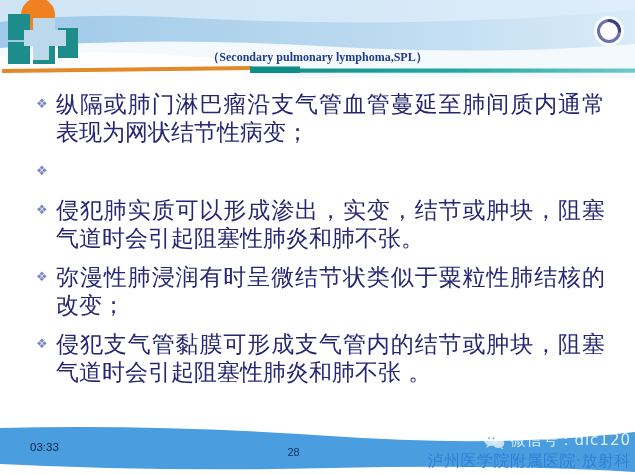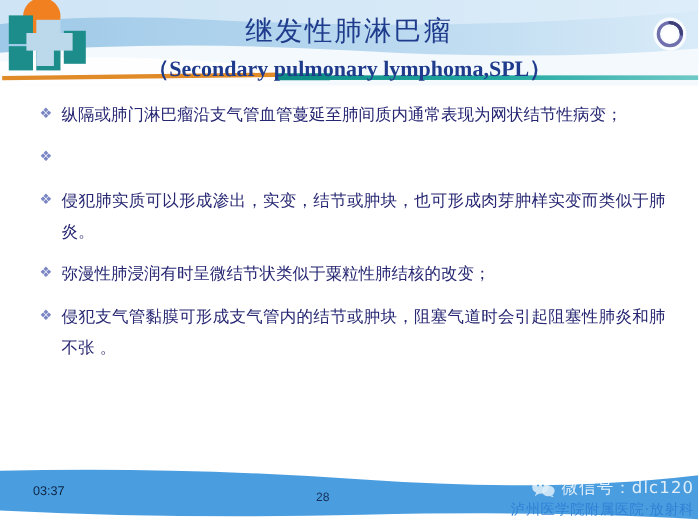--- a/index.html
+++ b/index.html
@@ -46,21 +46,21 @@
     white-space: nowrap;
   }
   .header-subtitle {
     position: absolute;
     left: 0;
     top: 49px;
     width: 635px;
     text-align: center;
     font-family: "Liberation Serif", "DejaVu Serif", serif;
     font-weight: bold;
-    font-size: 20px;
+    font-size: 12px;
     color: #1f3b8c;
     white-space: nowrap;
   }
   .corner-icon {
     position: absolute;
     right: 9px;
     top: 14px;
     width: 34px;
     height: 34px;
   }
@@ -84,21 +84,21 @@
     width: 20px;
     font-size: 13px;
     line-height: 28px;
     color: #7b87c4;
     font-family: "DejaVu Sans", sans-serif;
     text-align: left;
   }
   .bullet-text {
     flex: 1 1 auto;
     font-family: "DejaVu Sans", "Liberation Sans", sans-serif;
-    font-size: 15px;
+    font-size: 23px;
     line-height: 28px;
     color: #262673;
     text-align: justify;
     letter-spacing: 0px;
   }
 
   
   .footer {
     position: absolute;
     left: 0;
@@ -149,21 +149,21 @@
     opacity: .82;
     font-size: 15px;
     font-family: "DejaVu Sans", "Liberation Sans", sans-serif;
     letter-spacing: 1px;
     margin-bottom: 1px;
     text-align: right;
   }
   .wm-line2 {
     color: #2f7fd4;
     opacity: .95;
-    font-size: 13px;
+    font-size: 16px;
     font-family: "DejaVu Sans", "Liberation Sans", sans-serif;
     letter-spacing: .5px;
   }
   .wechat-icon {
     display: inline-block;
     width: 22px;
     height: 16px;
   }
 </style>
 </head>
@@ -210,21 +210,20 @@
       <circle cx="38" cy="15" r="17" fill="#f08020"></circle>
       <rect x="8" y="14" width="22" height="26" fill="#1c8d8a"></rect>
       <rect x="8" y="42" width="22" height="22" fill="#1c8d8a"></rect>
       <rect x="33" y="42" width="22" height="22" fill="#1c8d8a"></rect>
       <rect x="58" y="28" width="20" height="30" fill="#1c8d8a"></rect>
       <rect x="33" y="18" width="22" height="22" fill="#bcd9ec"></rect>
       <rect x="24" y="30" width="42" height="16" fill="#bcd9ec"></rect>
       <rect x="33" y="40" width="16" height="20" fill="#bcd9ec"></rect>
     </svg>
 
-    <div class="header-title">继发性肺淋巴瘤</div>
     <div class="header-subtitle">（Secondary pulmonary lymphoma,SPL）</div>
 
     <svg class="corner-icon" viewBox="0 0 34 34">
       <circle cx="17" cy="17" r="15" fill="#ffffff" opacity=".85"></circle>
       <circle cx="17" cy="17" r="10.5" fill="none" stroke="#6f6fae" stroke-width="3"></circle>
       <circle cx="17" cy="17" r="6.5" fill="#ffffff"></circle>
       <path d="M17,6.5 A10.5,10.5 0 0,1 27.5,17" fill="none" stroke="#3f3f7a" stroke-width="3" stroke-linecap="round"></path>
     </svg>
   </div>
 
@@ -234,40 +233,40 @@
       <span class="bullet-mark">❖</span>
       <span class="bullet-text">纵隔或肺门淋巴瘤沿支气管血管蔓延至肺间质内通常表现为网状结节性病变；</span>
     </div>
 
     <div class="bullet-row">
       <span class="bullet-mark">❖</span>
     </div>
 
     <div class="bullet-row">
       <span class="bullet-mark">❖</span>
-      <span class="bullet-text">侵犯肺实质可以形成渗出，实变，结节或肿块，也可形成肉芽肿样实变而类似于肺炎。</span>
+      <span class="bullet-text">侵犯肺实质可以形成渗出，实变，结节或肿块，阻塞气道时会引起阻塞性肺炎和肺不张。</span>
     </div>
 
     <div class="bullet-row">
       <span class="bullet-mark">❖</span>
       <span class="bullet-text">弥漫性肺浸润有时呈微结节状类似于粟粒性肺结核的改变；</span>
     </div>
 
     <div class="bullet-row">
       <span class="bullet-mark">❖</span>
       <span class="bullet-text">侵犯支气管黏膜可形成支气管内的结节或肿块，阻塞气道时会引起阻塞性肺炎和肺不张 。</span>
     </div>
 
   </div>
 
   <div class="footer">
     <svg class="footer-svg" viewBox="0 0 635 60" preserveAspectRatio="none">
       <path d="M0,14 Q160,10 330,22 Q500,34 635,18 L635,58 Q500,50 330,54 Q160,58 0,50 Z" fill="#4a9ee0"></path>
     </svg>
-    <div class="footer-time">03:37</div>
+    <div class="footer-time">03:33</div>
     <div class="footer-page">28</div>
   </div>
 
   <div class="watermark">
     <div class="wm-line1">
       <svg class="wechat-icon" viewBox="0 0 24 18">
         <ellipse cx="9" cy="7.5" rx="8.5" ry="7" fill="#ffffff" opacity=".85"></ellipse>
         <path d="M5,13 L3,17 L8,14 Z" fill="#ffffff" opacity=".85"></path>
         <ellipse cx="17" cy="11.5" rx="6.5" ry="5.5" fill="#ffffff" opacity=".85"></ellipse>
         <path d="M21,16 L23,18.5 L19,17 Z" fill="#ffffff" opacity=".85"></path>

